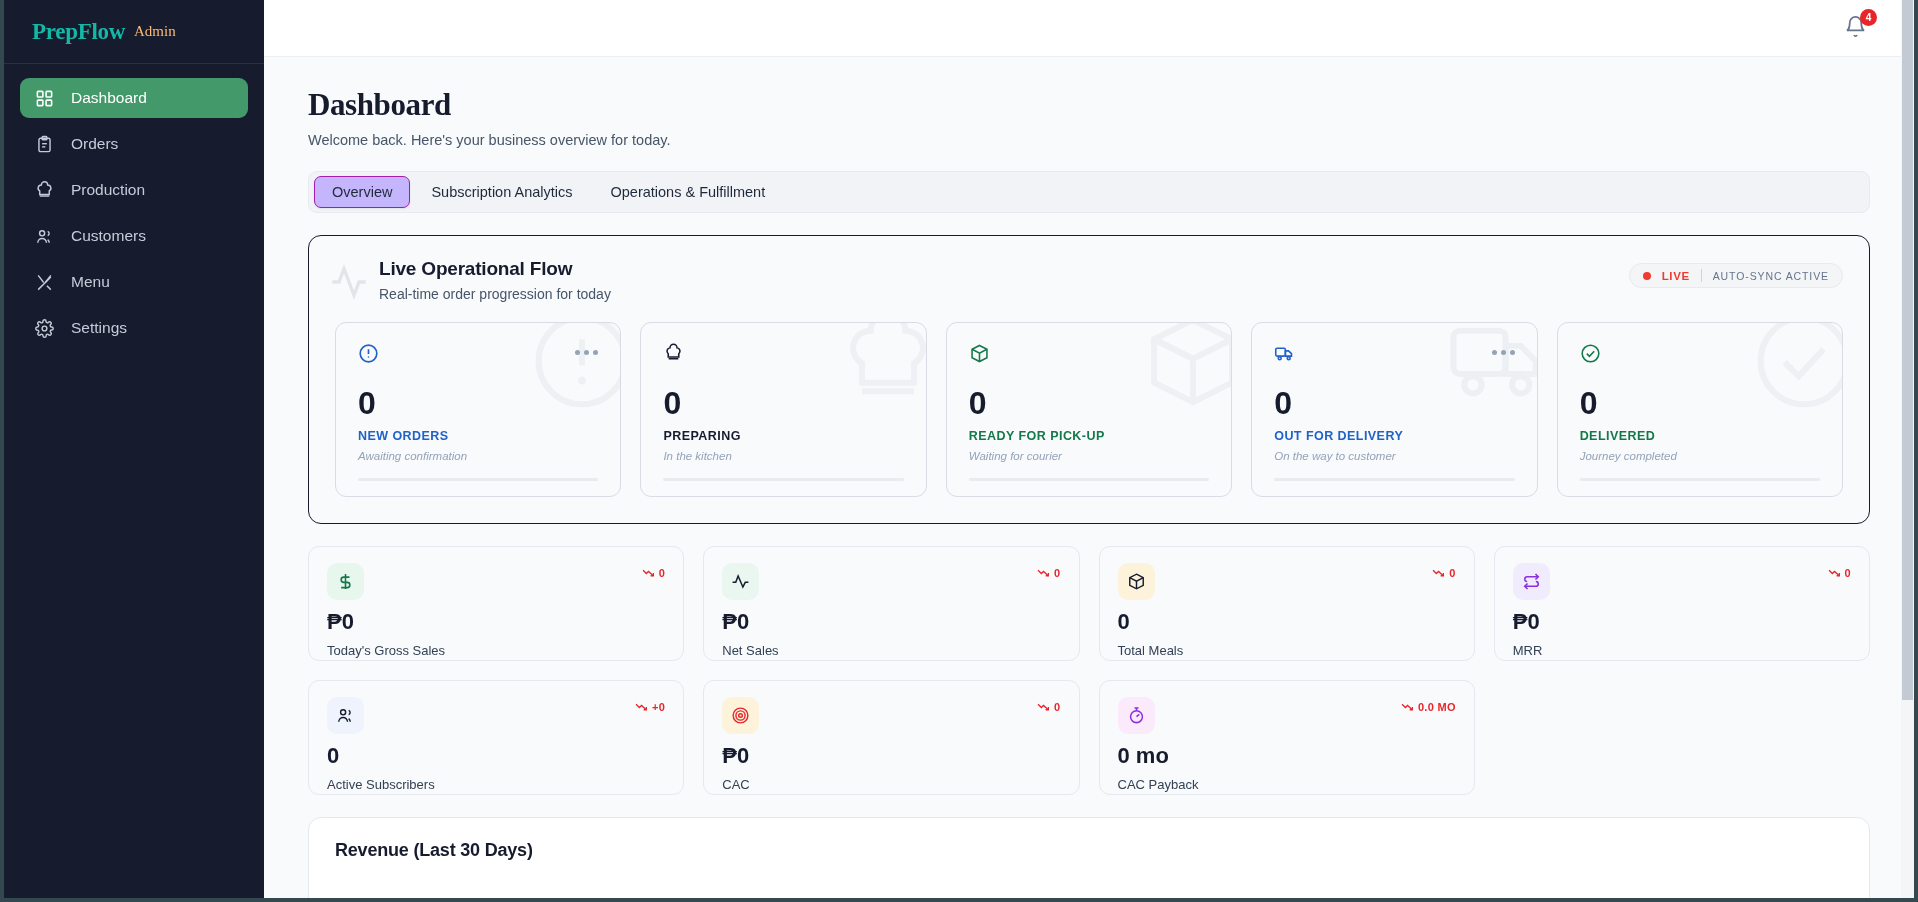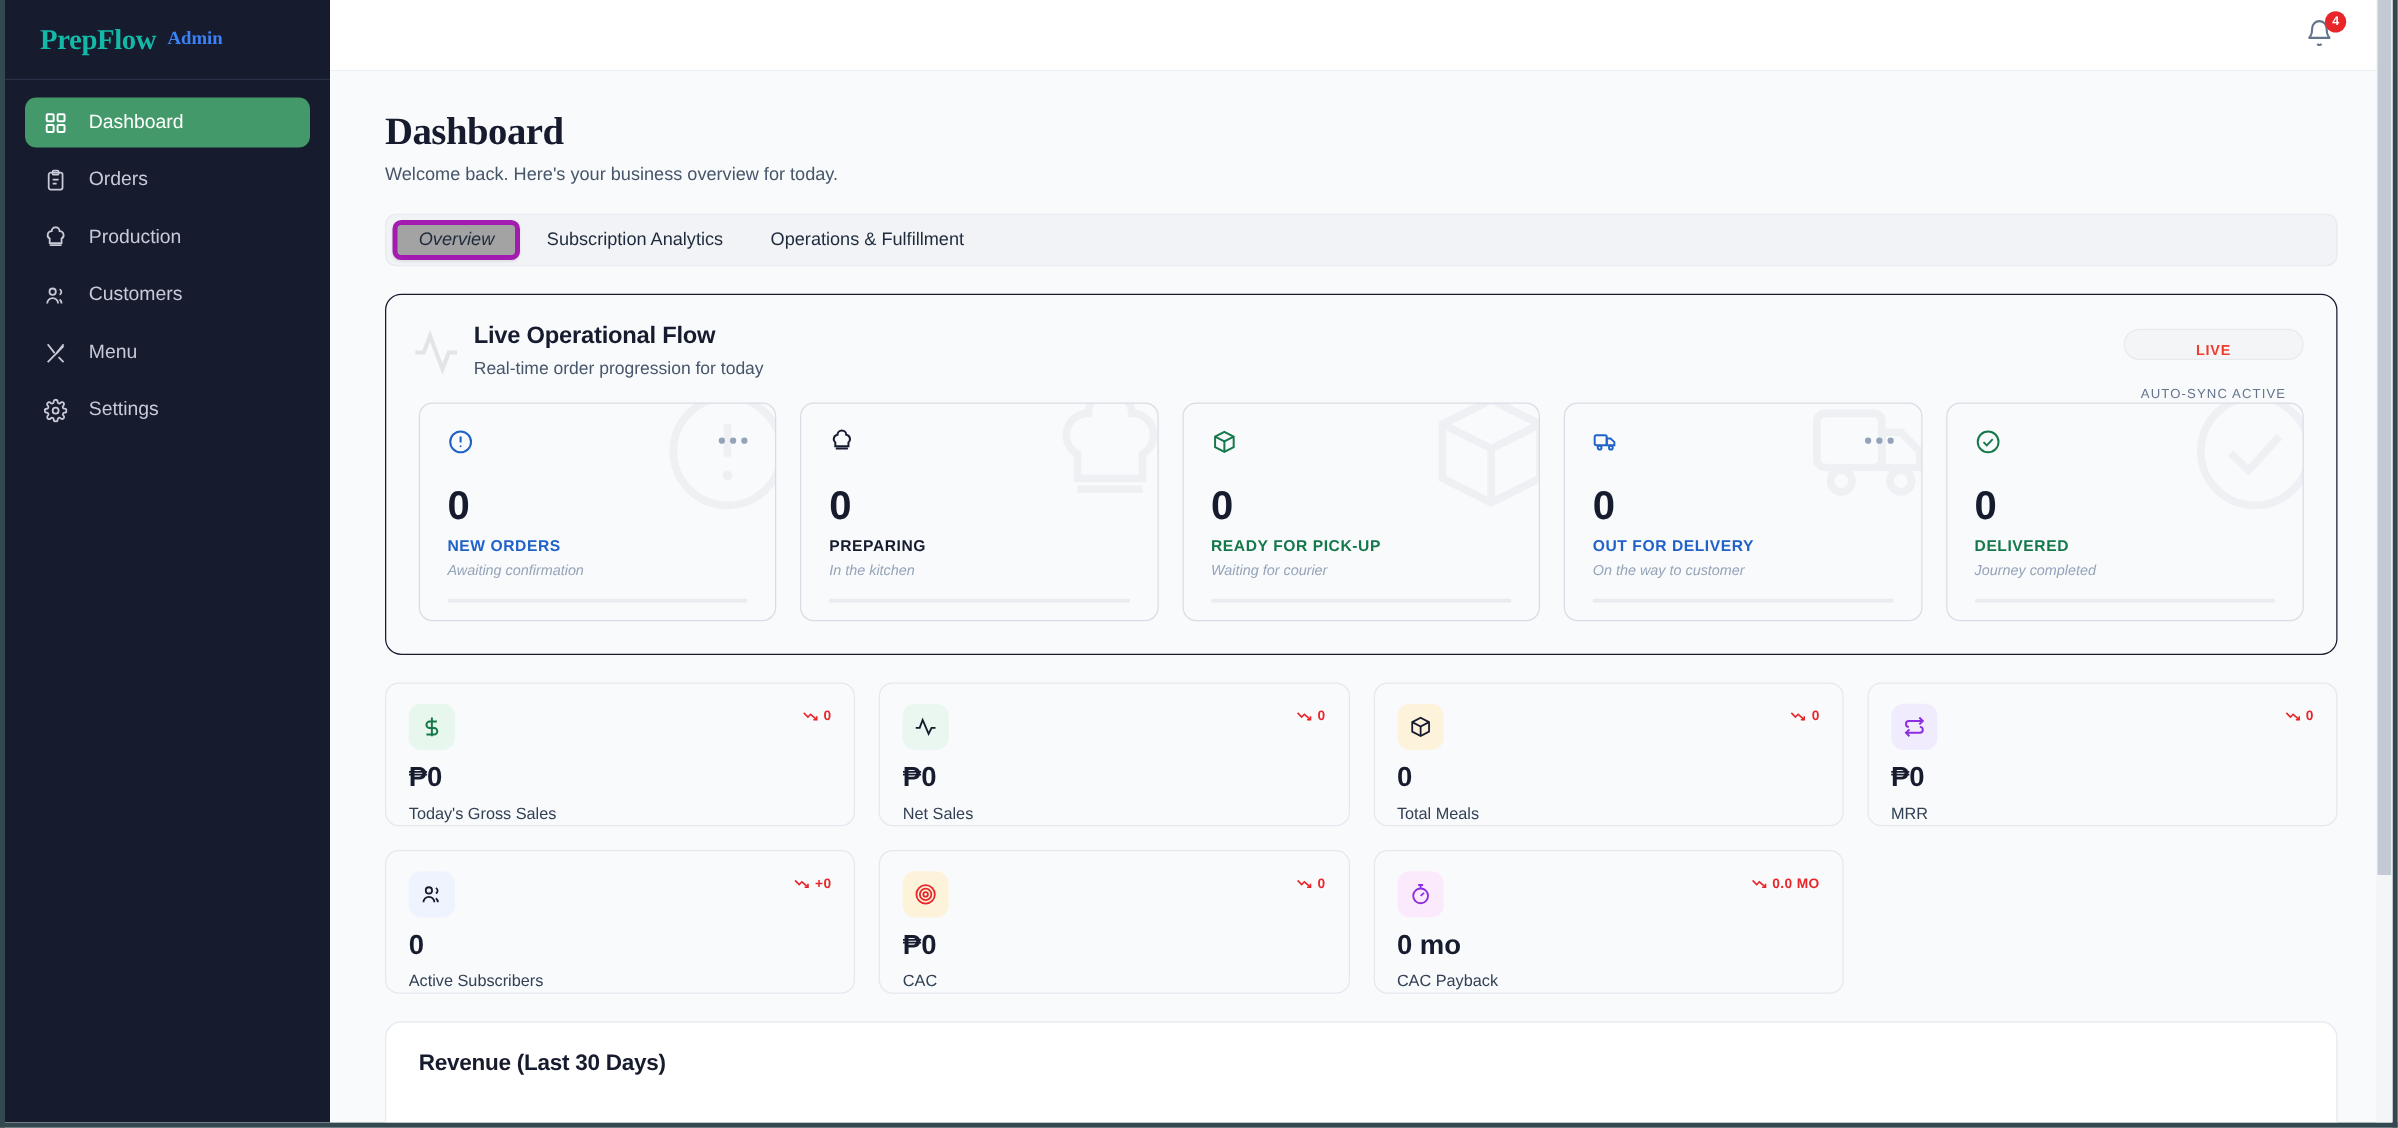--- a/index.html
+++ b/index.html
@@ -31,21 +31,21 @@
     padding-left: 28px; gap: 9px;
     border-bottom: 1px solid #2a3048;
   }
   .brand-name {
     font-family: "Liberation Serif", serif;
     font-weight: bold; font-size: 23px; color: #14b8a6;
     letter-spacing: -0.3px;
   }
   .brand-sub {
     font-family: "Liberation Serif", serif;
-    font-size: 15px; color: #3b82f6; font-weight: bold;
+    font-size: 15px; color: #fdba74; font-weight: normal;
   }
   .nav { padding: 14px 16px 0 16px; display: flex; flex-direction: column; gap: 6px; }
   .nav-item {
     display: flex; align-items: center; gap: 17px;
     height: 40px; padding: 0 14px;
     border-radius: 9px;
     color: #c7cbd8; font-size: 15.5px;
     cursor: pointer;
   }
   .nav-item.active { background: #44996a; color: #ffffff; font-weight: 500; }
@@ -93,21 +93,21 @@
     height: 42px;
     display: flex; align-items: center;
     padding: 0 5px; gap: 4px;
   }
   .tab {
     height: 32px; padding: 0 17px;
     display: flex; align-items: center;
     font-size: 14.5px; color: #1e2a3b; border-radius: 7px;
     cursor: pointer; white-space: nowrap;
   }
-  .tab.active { background: #a3a3a3; box-shadow: 0 1px 2px rgba(16,24,40,.08); border: 4px solid #a21caf; font-style: italic; }
+  .tab.active { background: #c4b5fd; box-shadow: 0 1px 2px rgba(16,24,40,.08); border: 1px solid #a21caf; }
 
   
   .flow-panel {
     margin-top: 22px;
     background: #f8fafc;
     border: 1.5px solid #161b2e;
     border-radius: 13px;
     padding: 22px 26px 26px 26px;
     position: relative;
   }
@@ -118,21 +118,20 @@
     width: 40px; height: 40px; opacity: .09;
   }
   .flow-watermark svg { width: 40px; height: 40px; stroke: #161b2e; }
   .flow-title { font-size: 19px; font-weight: bold; color: #161b2e; letter-spacing: -0.2px; }
   .flow-sub { font-size: 14px; color: #475569; margin-top: 6px; }
   .live-pill {
     display: flex; align-items: center; gap: 11px;
     background: #f4f5f7; border: 1px solid #e8eaee;
     border-radius: 999px; height: 25px; padding: 0 13px;
     margin-top: 5px;
-    flex-direction: column;
   }
   .live-dot { width: 8px; height: 8px; border-radius: 50%; background: #ef3b30; }
   .live-text { font-size: 11.5px; font-weight: bold; color: #ef3b30; letter-spacing: .6px; }
   .live-div { width: 1px; height: 13px; background: #cfd4dc; }
   .live-sync { font-size: 10.5px; color: #64748b; letter-spacing: .9px; }
 
   .flow-cards { display: flex; gap: 19px; margin-top: 20px; }
   .flow-card {
     flex: 1; min-width: 0;
     background: #f8fafc;

